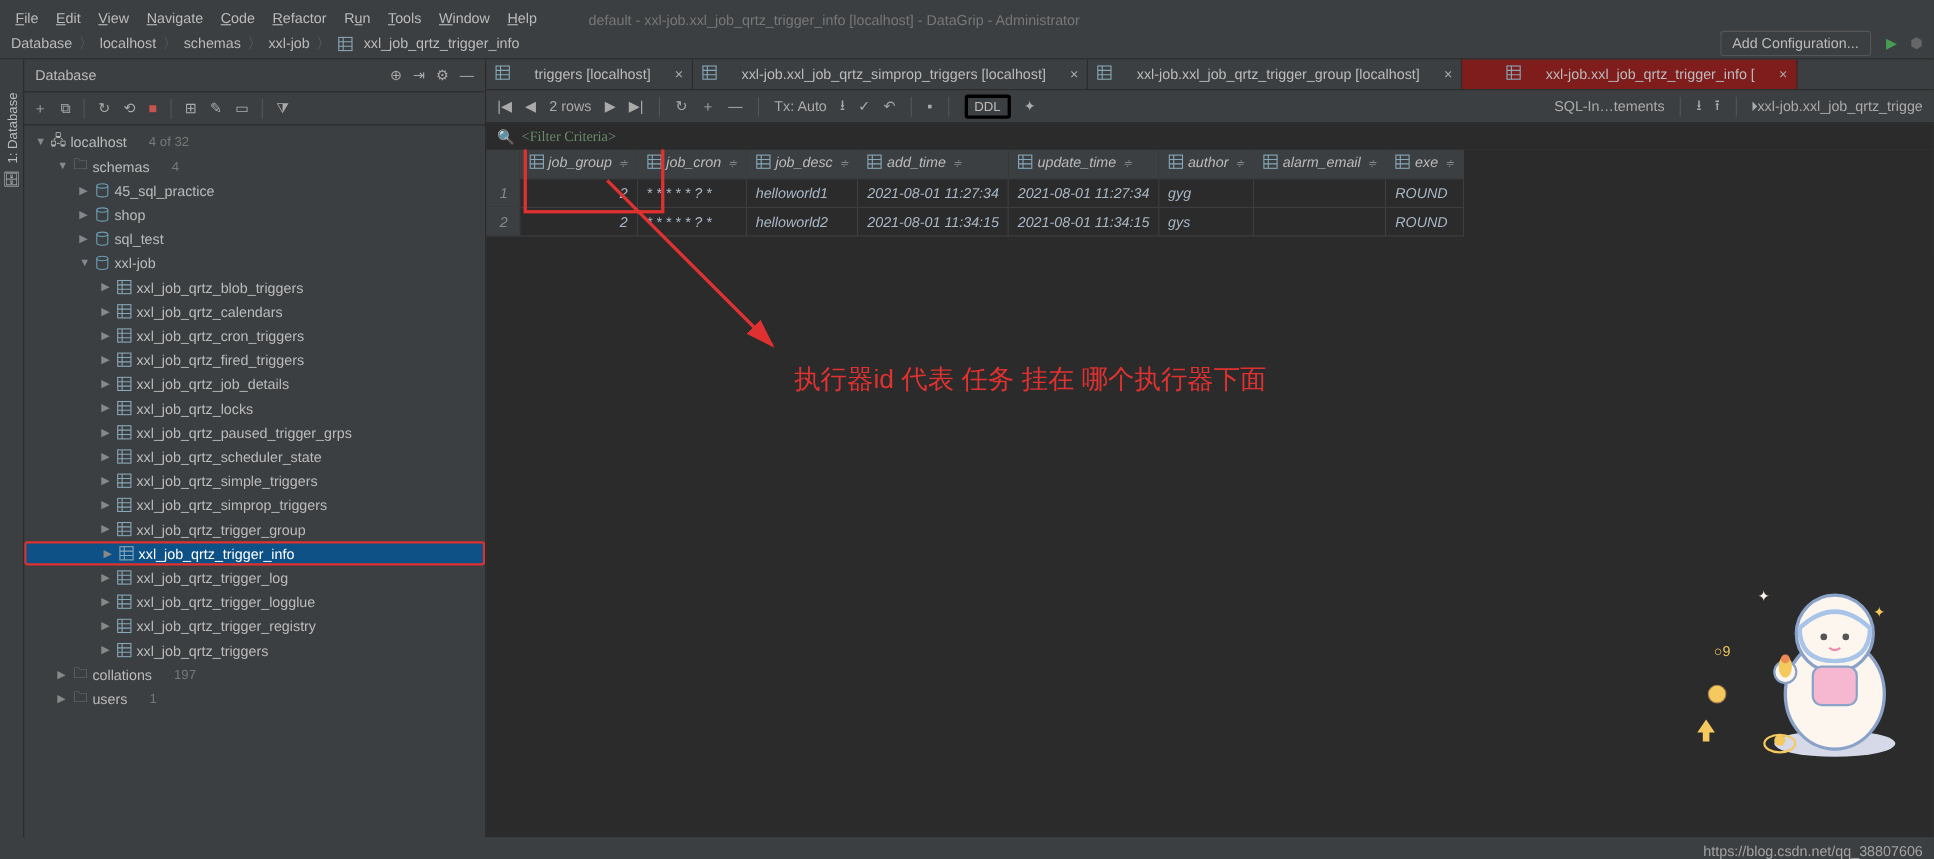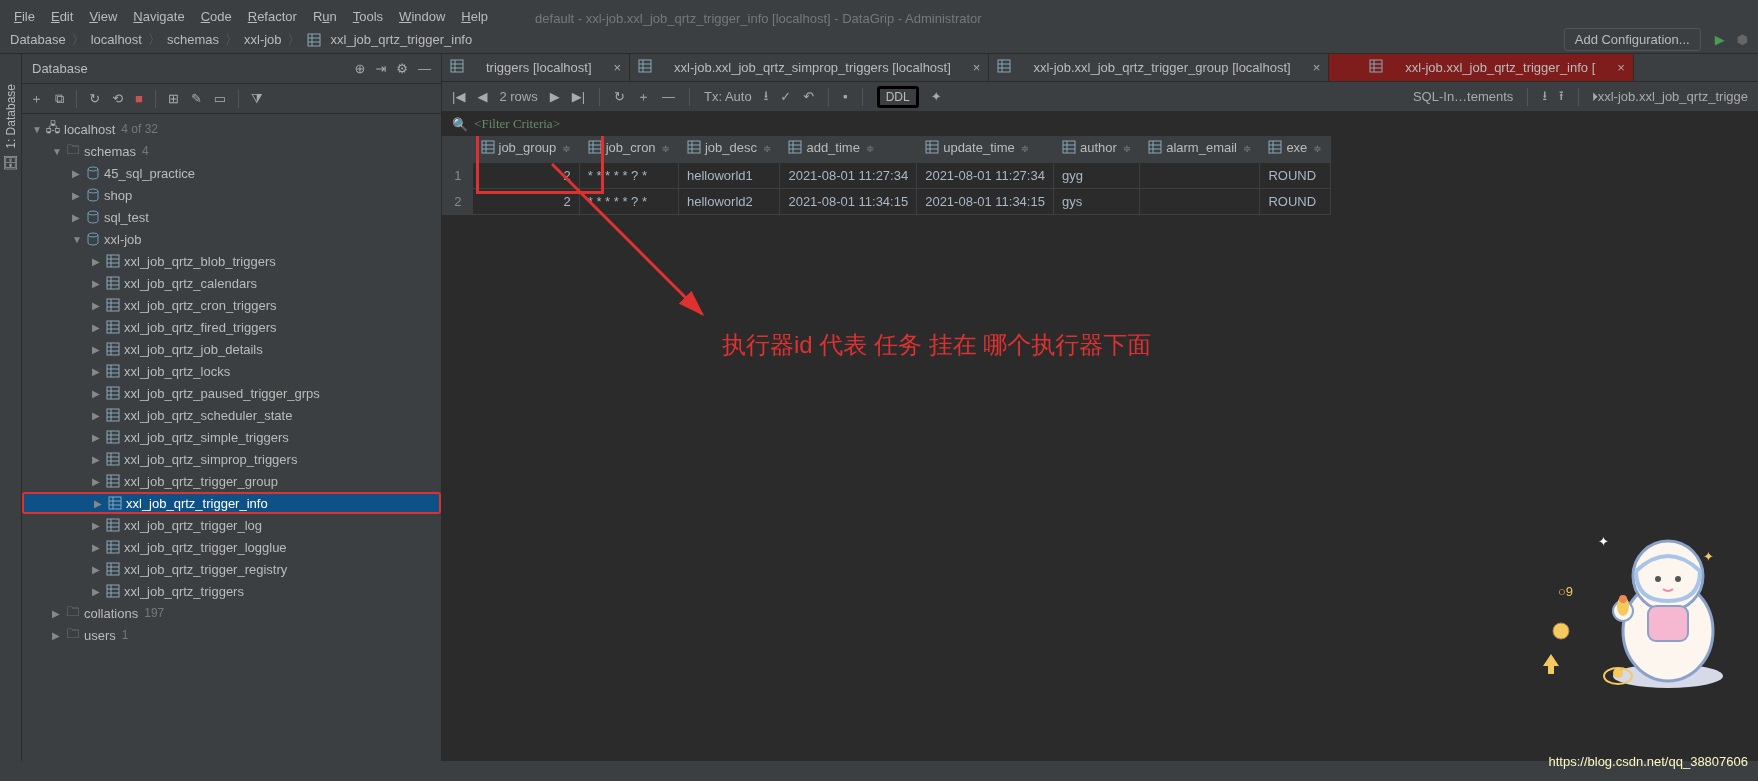--- a/index.html
+++ b/index.html
@@ -26,48 +26,48 @@
 .toolbar2 { height:30px; display:flex; align-items:center; padding:0 8px; gap:12px; border-bottom:1px solid #2b2b2b; }
 .toolbar2 .sep2 { width:1px; height:18px; background:#555; }
 .toolbar2 .ico { color:#aaa; cursor:pointer; }
 .toolbar2 .stop { color:#c75450; }
 .tree { flex:1; overflow:auto; padding-top:4px; }
 .tree-row { display:flex; align-items:center; height:22px; padding-left:8px; cursor:pointer; white-space:nowrap; }
 .tree-row.selected { background:#0d5187; color:#fff; border:2px solid #e03131; border-radius:3px; }
 .tree-row .arrow { width:12px; color:#888; font-size:10px; }
 .tree-row .icon { width:18px; display:inline-flex; justify-content:center; }
 .tree-row .label { margin-left:2px; }
-.tree-row .count { color:#777; margin-left:6px; font-size:12px; }
+.tree-row .count { color:#777; margin-left:20px; font-size:12px; }
 .folder-icon { color:#87939a; }
 .content { flex:1; display:flex; flex-direction:column; min-width:0; position:relative; }
 .tabs { height:28px; display:flex; align-items:center; border-bottom:1px solid #2b2b2b; overflow:hidden; }
 .tab { display:flex; align-items:center; padding:0 8px; height:100%; gap:22px; border-right:1px solid #2b2b2b; white-space:nowrap; }
 .tab.active { background:#7f1d1d;padding-left:40px; }
 .tab .close { color:#aaa; cursor:pointer; }
 .grid-tb { height:30px; display:flex; align-items:center; padding:0 10px; gap:12px; border-bottom:1px solid #2b2b2b; }
 .grid-tb .ico { color:#aaa; cursor:pointer; }
 .grid-tb .rows { color:#aaa; }
 .grid-tb .sep2 { width:1px; height:18px; background:#555; margin:0 2px; }
 .grid-tb .ddl { border:3px solid #000000; padding:1px 6px; border-radius:3px; font-size:12px; }
 .filter-row { height:24px; display:flex; align-items:center; padding-left:10px; background:#2b2b2b; font-family:Consolas,monospace; }
 .filter-row .mag { color:#888; margin-right:6px; }
 .filter-row .ph { color:#6a8a6a;font-family:Liberation Serif, serif; }
 .grid { flex:1; overflow:auto; background:#2b2b2b; font-family:Consolas,monospace; position:relative; }
-table.data { border-collapse:collapse; }
+table.data { border-collapse:collapse;font-style:italic; }
 table.data th, table.data td { border-right:1px solid #3c3f41; border-bottom:1px solid #3c3f41; padding:4px 8px; text-align:left; height:26px; white-space:nowrap; }
 table.data th { background:#3c3f41; color:#bbbbbb; font-weight:normal; position:relative; }
 table.data th .sort { color:#888; font-size:10px; margin-left:6px; }
 table.data td { color:#a9b7c6; }
 table.data .rownum { background:#3c3f41; color:#888; text-align:right; width:30px; padding:4px 10px; }
 .col-hdr-icon { display:inline-block; margin-right:4px; vertical-align:middle; }
 .highlight-box { position:absolute; border:3px solid #e03131; pointer-events:none; }
 .arrow-svg { position:absolute; pointer-events:none; }
 .annotation { position:absolute; color:#e03131; font-size:24px; font-family:"Microsoft YaHei",sans-serif; }
 .mascot { position:absolute; right:30px; bottom:60px; }
-.footer-url { position:absolute; right:10px; bottom:12px; color:#fef9c3; font-size:13px;margin-left:26px; }
+.footer-url { position:absolute; right:10px; bottom:0; color:#a3a3a3; font-size:13px;margin-left:26px; }
 svg.tbl { width:14px; height:14px; }
 </style>
 </head>
 <body>
 
 <div class="menubar">
   <span class="mi"><u>F</u>ile</span>
   <span class="mi"><u>E</u>dit</span>
   <span class="mi"><u>V</u>iew</span>
   <span class="mi"><u>N</u>avigate</span>

